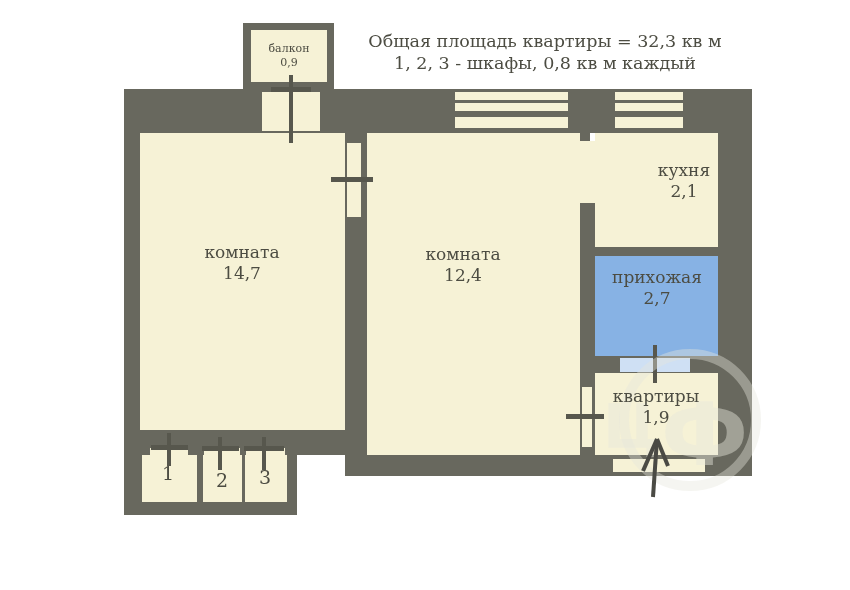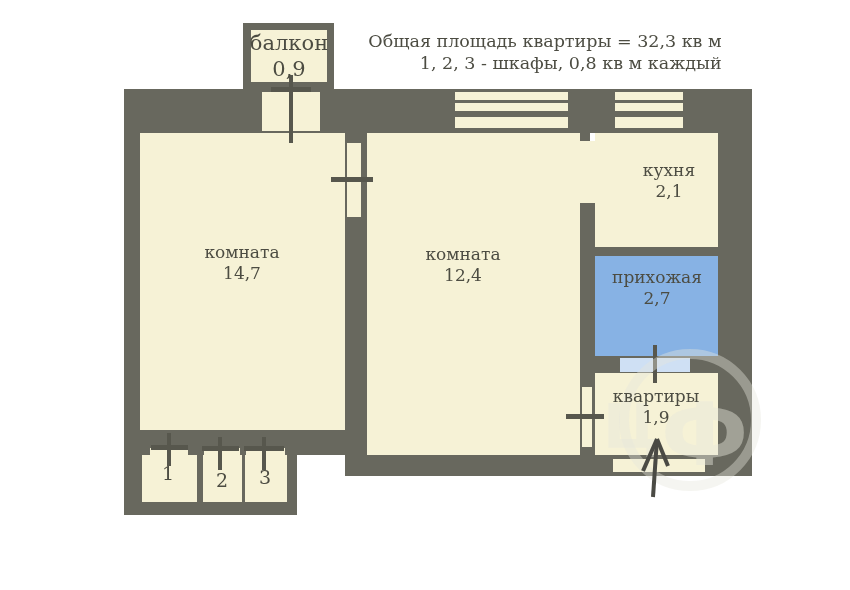--- a/index.html
+++ b/index.html
@@ -8,23 +8,23 @@
   .abs{position:absolute;}
   .w{position:absolute;background:#68685e;}          
   .r{position:absolute;background:#f6f2d6;}          
   .b{position:absolute;background:#87b2e4;}          
   .m{position:absolute;background:#57574d;}          
   .lbl{position:absolute;transform:translate(-50%,-50%);text-align:center;
        color:#4c4c42;font-size:17px;line-height:1.25;white-space:nowrap;}
   .lbl .nm{display:block}
   .lbl .ar{display:block}
   .hdr{position:absolute;left:545px;top:53px;transform:translate(-50%,-50%);
-       text-align:right;color:#4c4c42;font-size:17.5px;line-height:1.25;white-space:nowrap;}
+       text-align:center;color:#4c4c42;font-size:17.5px;line-height:1.25;white-space:nowrap;}
   .digit{position:absolute;transform:translate(-50%,-50%);color:#4c4c42;font-size:19px;}
-  .balc-lbl{font-size:21px;}
+  .balc-lbl{font-size:11px;}
   svg{position:absolute;overflow:visible;}
 </style>
 </head>
 <body>
 
 <div class="stage">
 
   <div class="hdr">
     <div>Общая площадь квартиры = 32,3 кв м</div>
     <div>1, 2, 3 - шкафы, 0,8 кв м каждый</div>
@@ -95,21 +95,21 @@
     <span class="ar">0,9</span>
   </div>
   <div class="lbl" style="left:242px;top:263px;">
     <span class="nm">комната</span>
     <span class="ar">14,7</span>
   </div>
   <div class="lbl" style="left:463px;top:265px;">
     <span class="nm">комната</span>
     <span class="ar">12,4</span>
   </div>
-  <div class="lbl" style="left:669px;top:181px;">
+  <div class="lbl" style="left:684px;top:181px;">
     <span class="nm">кухня</span>
     <span class="ar">2,1</span>
   </div>
   <div class="lbl" style="left:657px;top:288px;">
     <span class="nm">прихожая</span>
     <span class="ar">2,7</span>
   </div>
   <div class="lbl" style="left:656px;top:407px;">
     <span class="nm">квартиры</span>
     <span class="ar">1,9</span>

